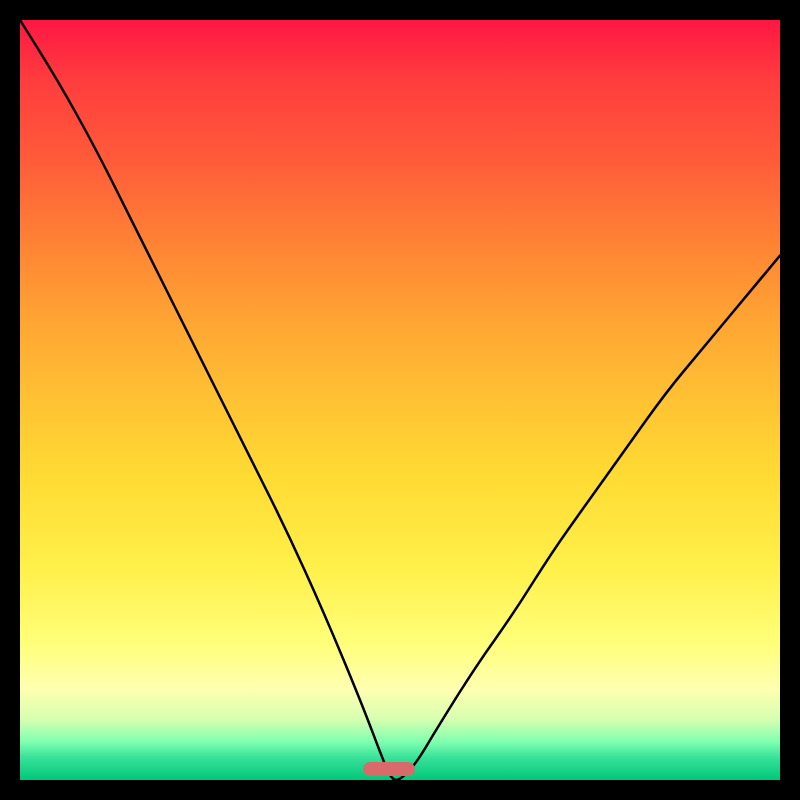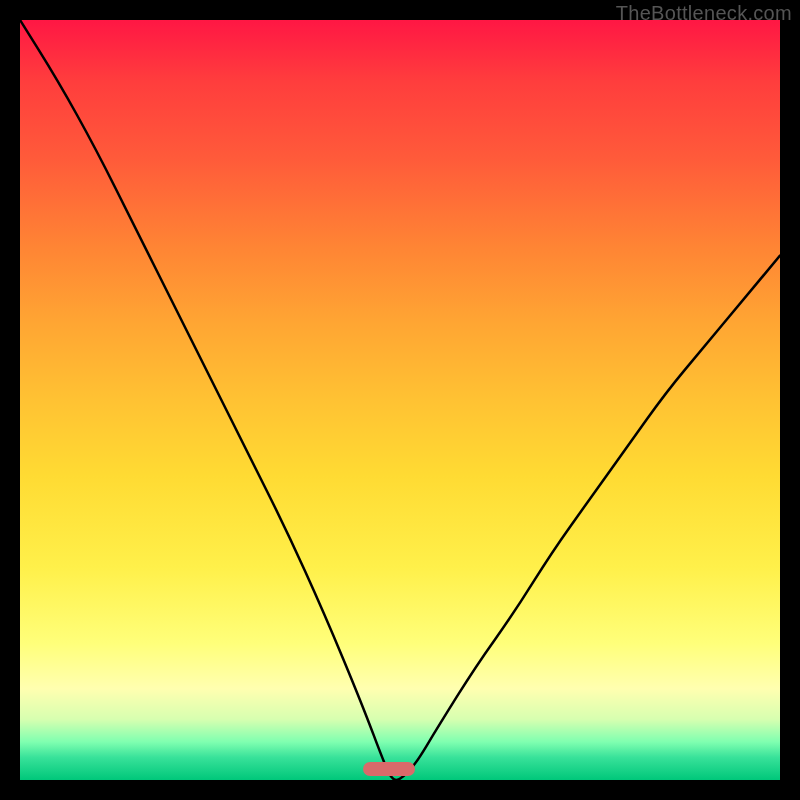--- a/index.html
+++ b/index.html
@@ -73,15 +73,14 @@
   <div class="plot-area">
 
     <svg class="curve" viewBox="0 0 760 760" preserveAspectRatio="none">
       <path id="curve-path" fill="none" stroke="#000" stroke-width="2.5" stroke-linecap="round" stroke-linejoin="round" d="M 0.0 0.0 Q 0.0 0.0 19.0 30.4 Q 38.0 60.8 57.0 95.0 Q 76.0 129.2 95.0 167.2 Q 114.0 205.2 133.0 243.2 Q 152.0 281.2 171.0 319.2 Q 190.0 357.2 209.0 395.2 Q 228.0 433.2 247.0 471.2 Q 266.0 509.2 285.0 551.0 Q 304.0 592.8 323.0 638.4 Q 342.0 684.0 353.4 714.4 Q 364.8 744.8 368.6 752.4 Q 372.4 760.0 376.2 760.0 Q 380.0 760.0 387.6 752.4 Q 395.2 744.8 406.6 725.8 Q 418.0 706.8 437.0 676.4 Q 456.0 646.0 475.0 619.4 Q 494.0 592.8 513.0 562.4 Q 532.0 532.0 551.0 505.4 Q 570.0 478.8 589.0 452.2 Q 608.0 425.6 627.0 399.0 Q 646.0 372.4 665.0 349.6 Q 684.0 326.8 703.0 304.0 Q 722.0 281.2 741.0 258.4 T 760.0 235.6"></path>
     </svg>
 
     <div id="min-marker" class="marker" style="left: 342.6px; top: 741.6px; background: rgb(217, 106, 106);"></div>
 
   </div>
 
-  <div class="watermark">TheBottleneck.com</div>
 
 </div>
 
 </body></html>

